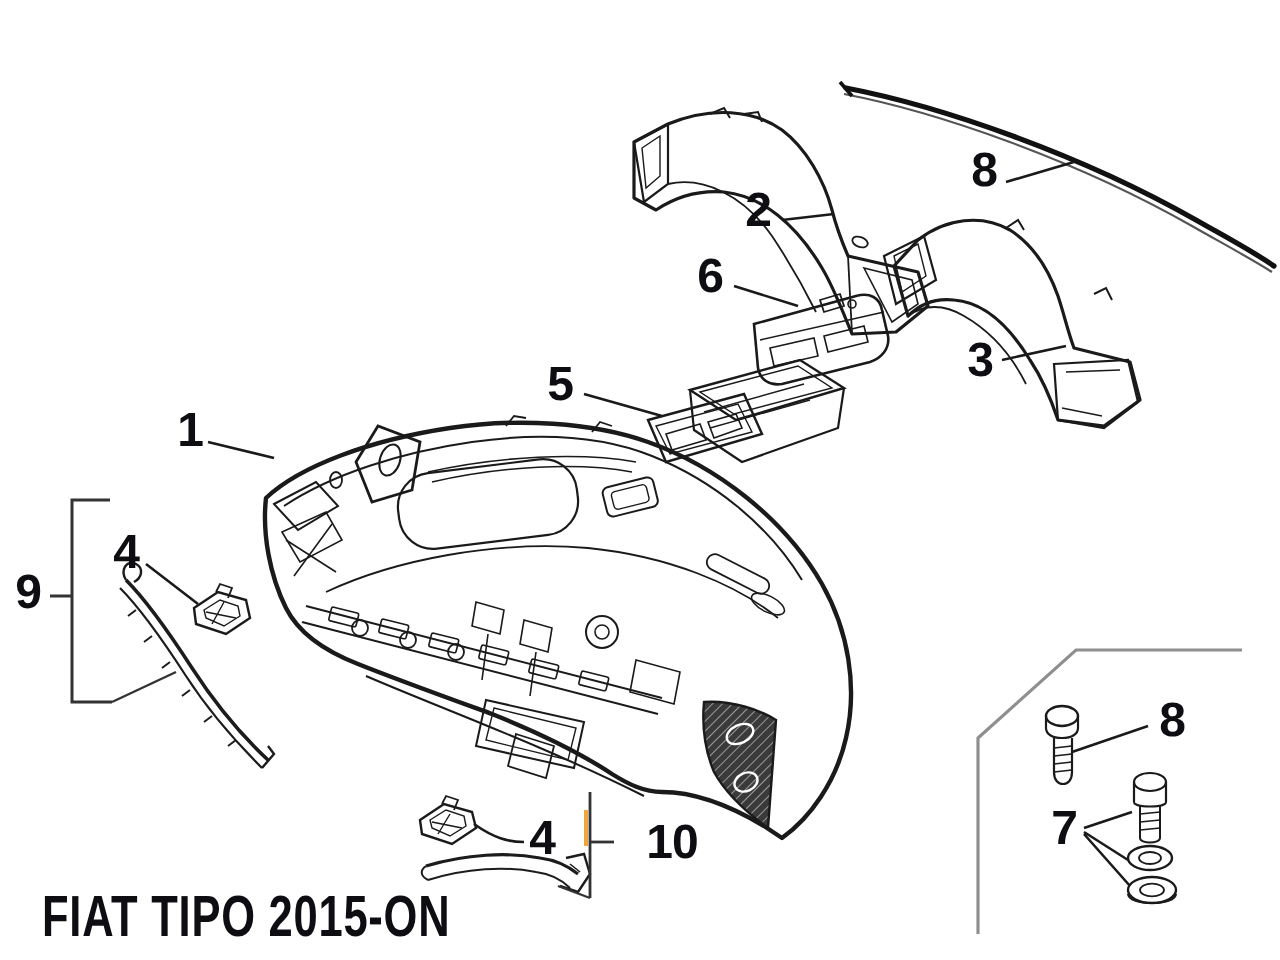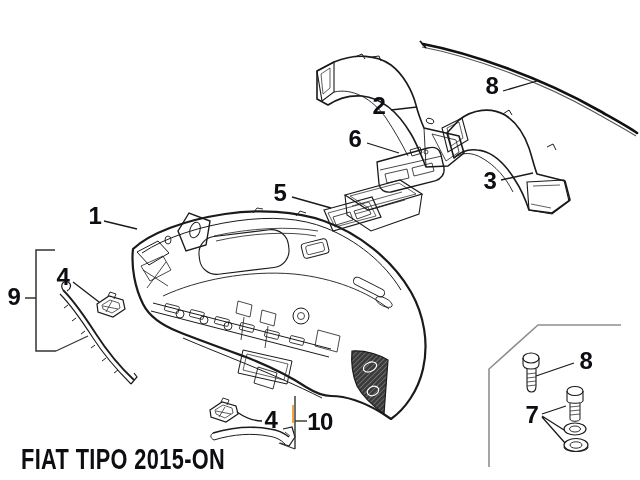--- a/index.html
+++ b/index.html
@@ -220,18 +220,18 @@
 <span class="callout" style="left:95px;top:216px">1</span>
 <span class="callout" style="left:379px;top:106px">2</span>
 <span class="callout" style="left:490px;top:181px">3</span>
 <span class="callout" style="left:63px;top:277px">4</span>
 <span class="callout" style="left:271px;top:420px">4</span>
 <span class="callout" style="left:280px;top:193px">5</span>
 <span class="callout" style="left:355px;top:139px">6</span>
 <span class="callout" style="left:532px;top:415px">7</span>
 <span class="callout" style="left:492px;top:86px">8</span>
 <span class="callout" style="left:14px;top:297px">9</span>
-<span class="callout" style="left:320px;top:422px">10</span>
+<span class="callout" style="left:336px;top:422px">10</span>
 <span class="callout" style="left:586px;top:361px">8</span>
 
 <div class="title">FIAT TIPO 2015-ON</div>
 
 </div>
 
 </body></html>

